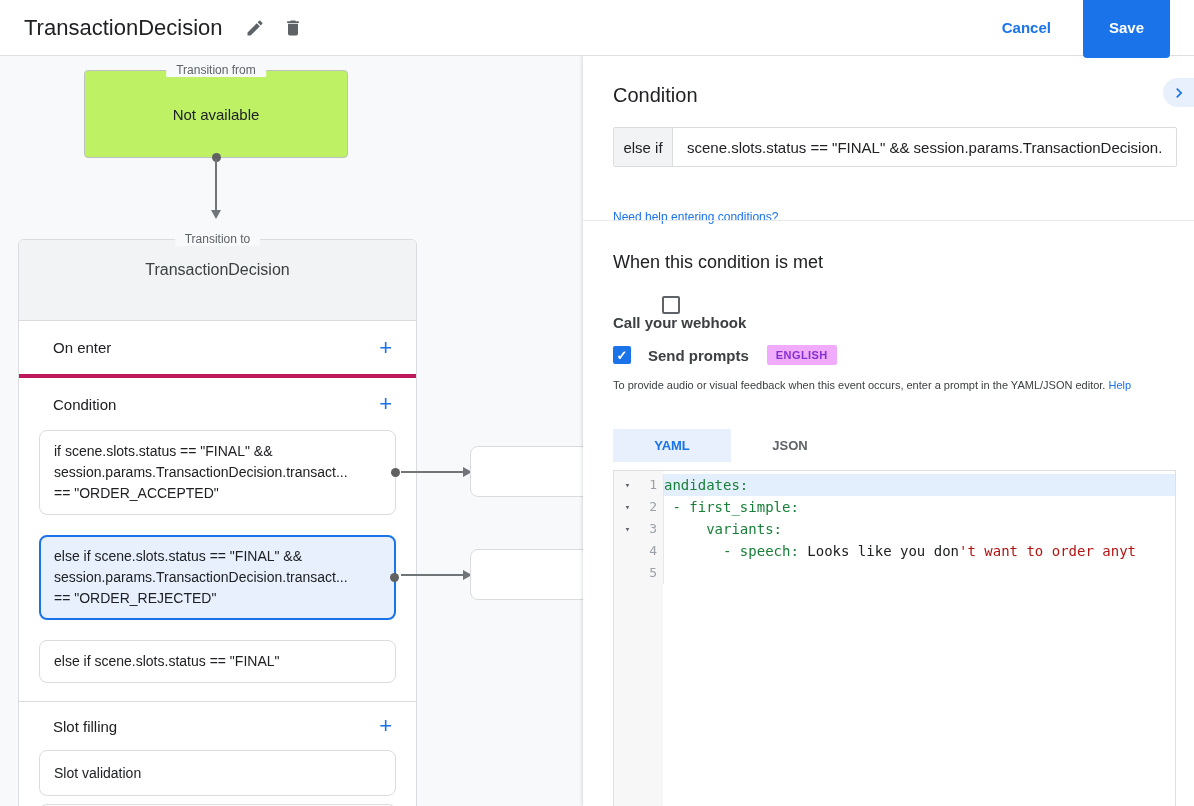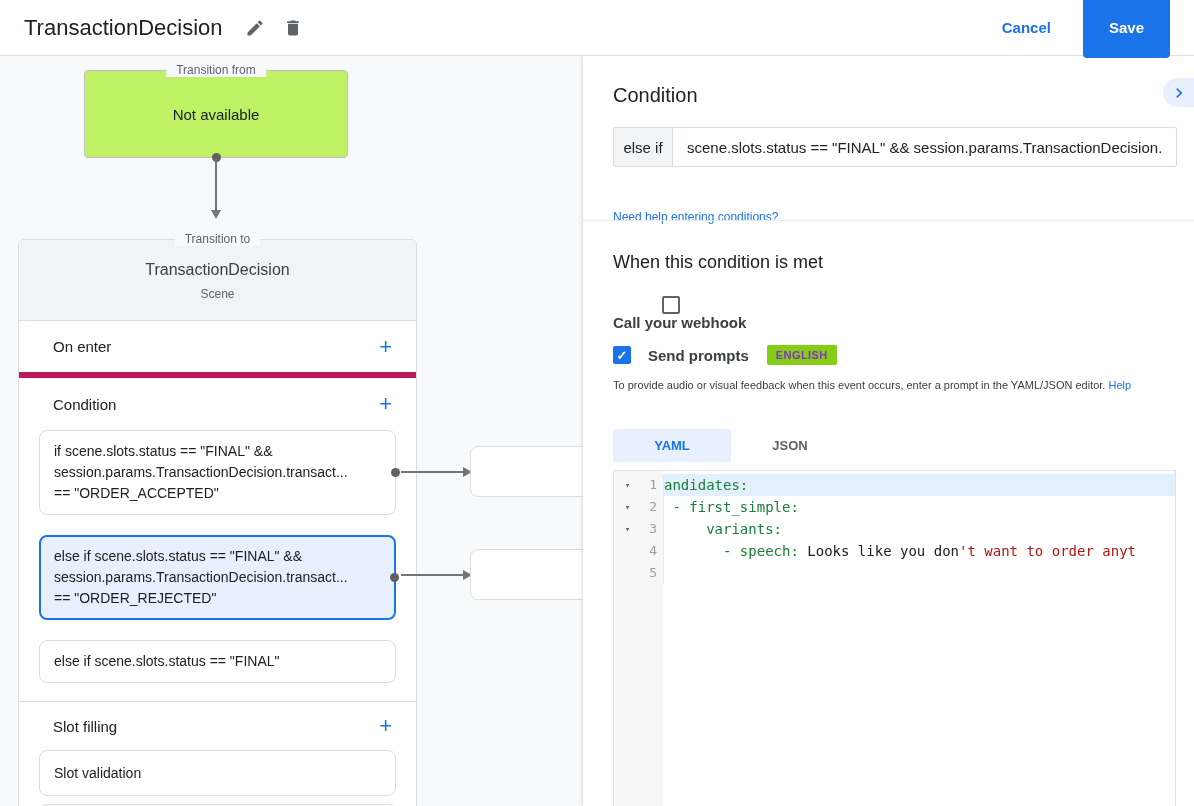--- a/index.html
+++ b/index.html
@@ -43,21 +43,21 @@
                 background:#fff; border:1px solid #dadce0; border-radius:6px 6px 0 0; }
   .scene-header { height:81px; background:#f1f3f4; border-bottom:1px solid #dadce0;
                   border-radius:6px 6px 0 0; text-align:center; padding-top:21px; }
   .scene-header .sc-title { font-size:16px; color:#3c4043; }
   .scene-header .sc-sub { font-size:12px; color:#5f6368; margin-top:8px; }
 
   .section-head { display:flex; align-items:center; padding:0 20px 0 34px; }
   .section-head .lbl { flex:1; font-size:15px; color:#202124; }
   .plus-btn { background:none; border:none; color:#1a73e8; font-size:22px; font-weight:400;
               line-height:1; cursor:pointer; padding:0 4px; }
-  .row-onenter { height:57px; border-bottom:6px solid #be185d; }
+  .row-onenter { height:57px; border-bottom:4px solid #be185d; }
   .sec-condition { border-bottom:1px solid #dadce0; padding-bottom:18px; }
   .sec-condition .section-head, .sec-slot .section-head { height:52px; }
   .sec-slot .section-head { height:48px; }
 
   .cond-card { position:relative; margin:0 20px 20px 20px; background:#fff;
                border:1px solid #dadce0; border-radius:8px; padding:10px 14px; cursor:pointer; }
   .cond-card:last-of-type { margin-bottom:0; }
   .cond-card .cond-text { font-size:14px; color:#202124; line-height:21px; white-space:pre-line; }
   .cond-card.selected { background:#e8f0fe; border:2px solid #1a73e8; padding:9px 13px; }
   .dot { position:absolute; right:-5px; top:50%; margin-top:-4.5px; width:9px; height:9px;
@@ -100,21 +100,21 @@
   .panel-divider { position:absolute; left:0; top:164px; width:100%; height:1px; background:#e8eaed; }
 
   .when-title { position:absolute; left:30px; top:196px; font-size:18px; color:#202124; }
   .check-row { position:absolute; left:30px; display:flex; align-items:center; }
   .row-webhook { top:240px;flex-direction:column; } .row-prompts { top:289px; }
   .cbx { width:18px; height:18px; border-radius:2px; margin-right:17px; flex:none; }
   .cbx.unchecked { border:2px solid #5f6368; background:#fff; }
   .cbx.checked { background:#1a73e8; color:#fff; font-size:13px; font-weight:bold;
                  display:flex; align-items:center; justify-content:center; }
   .check-row .clabel { font-size:15px; font-weight:600; color:#3c4043; }
-  .badge { margin-left:18px; background:#84cc16; color:#8430ce; font-size:11px; font-weight:700;
+  .badge { margin-left:18px; background:#f0abfc; color:#8430ce; font-size:11px; font-weight:700;
            letter-spacing:.4px; padding:4px 9px; border-radius:2px; }
   .desc { position:absolute; left:30px; top:320px; width:556px; font-size:11px;
           color:#3c4043; line-height:19px; }
   .desc a { color:#1a73e8; text-decoration:none; }
 
   .tabs { position:absolute; left:30px; top:373px; display:flex; }
   .tab { width:118px; height:33px; display:flex; align-items:center; justify-content:center;
          font-size:13px; font-weight:700; color:#5f6368; cursor:pointer; }
   .tab.active { background:#e8f0fe; color:#1a73e8; }
 
@@ -158,21 +158,20 @@
   </div>
 
   <div class="vconn-dot"></div>
   <div class="vconn-line"></div>
   <div class="vconn-head"></div>
 
   <div class="scene-card">
     <span class="legend">Transition to</span>
     <div class="scene-header">
       <div class="sc-title">TransactionDecision</div>
-      <div class="sc-sub">Scene</div>
     </div>
 
     <div class="section-head row-onenter">
       <span class="lbl">On enter</span>
       <button class="plus-btn">+</button>
     </div>
 
     <div class="sec-condition">
       <div class="section-head">
         <span class="lbl">Condition</span>

